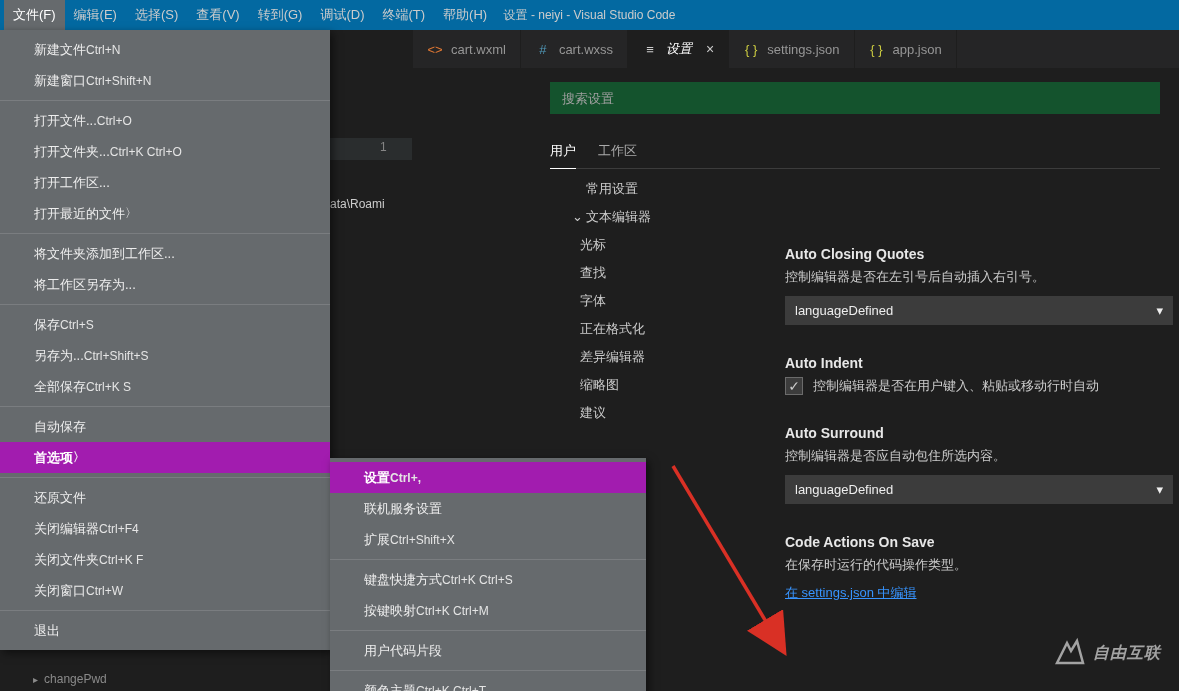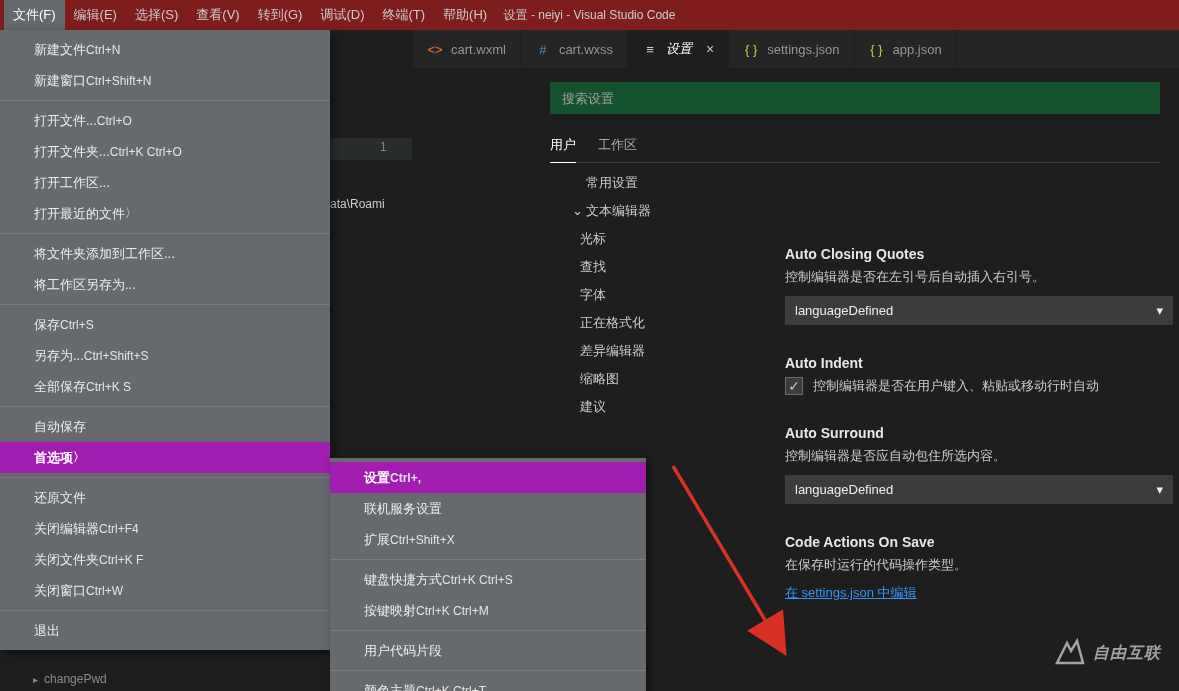--- a/index.html
+++ b/index.html
@@ -1,34 +1,34 @@
 <!DOCTYPE html>
 <html><head>
 <meta charset="utf-8">
 <style>
 * { margin:0; padding:0; box-sizing:border-box; font-family:"Microsoft YaHei",Arial,sans-serif; -webkit-font-smoothing:antialiased; }
 body { width:1179px; height:691px; background:#1e1e1e; color:#cccccc; font-size:13px; overflow:hidden; position:relative; }
 
-.menubar { height:30px; background:#7f1d1d; display:flex; align-items:center; padding:13px 4px; }
+.menubar { height:30px; background:#0369a1; display:flex; align-items:center; padding:13px 4px; }
 .menubar .mitem { padding:0 9px; height:30px; display:flex; align-items:center; color:#cccccc; cursor:default; }
 .menubar .mitem.open { background:#666a6d; color:#fff; }
 .titlebar-text { position:absolute; left:0; right:0; text-align:center; top:7px; color:#cccccc; pointer-events:none; font-size:12px; }
 
 .tabbar { height:38px; background:#252526; display:flex; align-items:stretch; margin-left:413px; }
 .tab { display:flex; align-items:center; gap:8px; padding:0 14px; color:#969696; border-right:1px solid #1e1e1e; font-size:13px; position:relative; }
 .tab.active { background:#1e1e1e; color:#ffffff; }
 .tab .ticon { width:16px; height:16px; display:flex; align-items:center; justify-content:center; font-size:13px; }
 .tab .close { margin-left:6px; color:#cccccc; font-size:14px; }
 .fi-orange{color:#e37933;} .fi-blue{color:#519aba;} .fi-gear{color:#cccccc;} .fi-json{color:#cbcb41;}
 
 .search-row { margin-left:550px; padding:14px 0 0 0; }
 .search-input { width:610px; height:32px; background:#14532d; border:none; color:#cccccc; padding:0 12px; font-size:13px; outline:none; }
 .search-input::placeholder{color:#a0a0a0;}
 
-.scope-tabs { margin-left:550px; margin-top:22px; display:flex; gap:22px; border-bottom:1px solid #3c3c3c; width:610px; }
+.scope-tabs { margin-left:550px; margin-top:28px; display:flex; gap:22px; border-bottom:1px solid #3c3c3c; width:610px; }
 .scope-tab { padding-bottom:8px; color:#aaaaaa; }
 .scope-tab.active { color:#ffffff; border-bottom:1px solid #ffffff; margin-bottom:-1px; }
 
 .settings-body { margin-left:550px; margin-top:6px; display:flex; }
 .toc { width:200px; font-size:13px; line-height:28px; color:#cccccc; }
 .toc .row { display:flex; align-items:center; padding-left:22px; }
 .toc .row.child { padding-left:30px; }
 .toc .chev { width:14px; display:inline-block; color:#cccccc; }
 
 .settings-list { position:absolute; left:785px; top:246px; right:0; }

